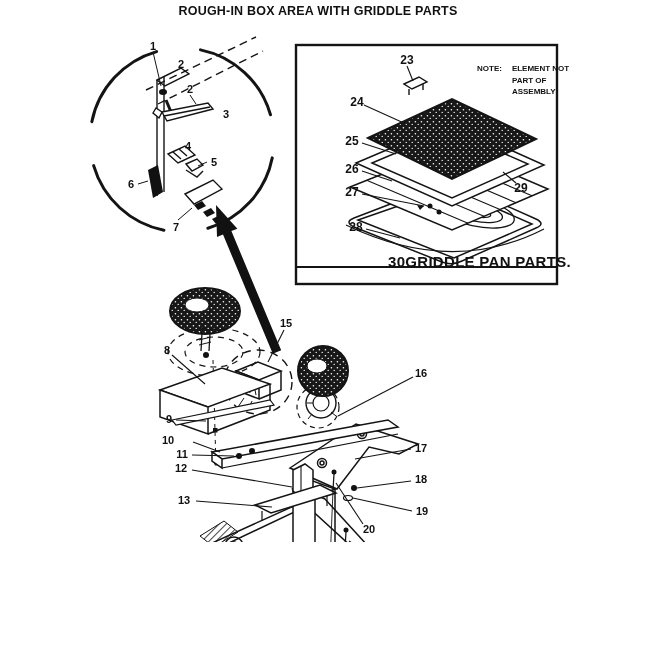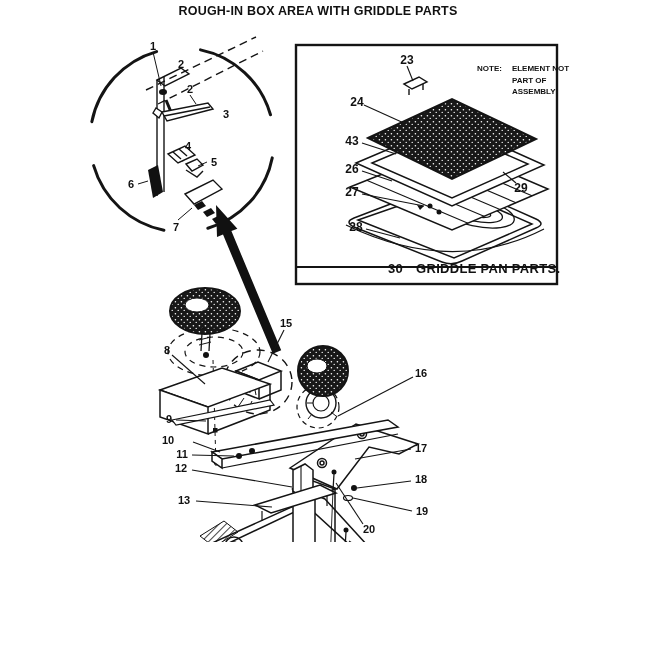--- a/index.html
+++ b/index.html
@@ -9,22 +9,22 @@
   .title{position:absolute;left:318px;top:11px;transform:translate(-50%,-50%);
          font-size:12.5px;font-weight:bold;letter-spacing:.2px;white-space:nowrap;}
   .callout{position:absolute;transform:translate(-50%,-50%);font-weight:bold;
            font-size:11px;line-height:1;white-space:nowrap;}
   .callout.small{font-size:12px;text-align:center;}
   .detail-caption{position:absolute;left:182px;top:260px;transform:translate(-50%,-50%);
            text-align:center;font-size:10px;font-weight:bold;line-height:1.3;white-space:nowrap;}
   .note{position:absolute;left:477px;top:63px;display:flex;gap:10px;
         font-size:8px;font-weight:bold;line-height:1.45;}
   .note-lines{text-align:left;}
-  .pan-caption{position:absolute;left:388px;top:261px;display:flex;gap:13px;
-        font-size:13px;font-weight:bold;white-space:nowrap;letter-spacing:.3px;}
+  .pan-caption{position:absolute;left:388px;top:253px;display:flex;
+        font-size:15px;font-weight:bold;white-space:nowrap;letter-spacing:.3px;}
 </style>
 </head>
 <body>
 
 <div class="stage">
 
 <svg width="650" height="650" viewBox="0 0 650 650">
   <defs>
     <pattern id="stipple" width="6" height="6" patternUnits="userSpaceOnUse">
       <rect width="6" height="6" fill="#181818"></rect>
@@ -297,20 +297,20 @@
       <span class="callout " style="left: 286px; top: 323px;">15</span>
       <span class="callout " style="left: 421px; top: 373px;">16</span>
       <span class="callout " style="left: 421px; top: 448px;">17</span>
       <span class="callout " style="left: 421px; top: 479px;">18</span>
       <span class="callout " style="left: 422px; top: 511px;">19</span>
       <span class="callout " style="left: 369px; top: 529px;">20</span>
       <span class="callout " style="left: 402px; top: 577px;">21</span>
       <span class="callout " style="left: 388px; top: 614px;">22</span>
       <span class="callout small" style="left: 407px; top: 60px;">23</span>
       <span class="callout small" style="left: 357px; top: 102px;">24</span>
-      <span class="callout small" style="left: 352px; top: 141px;">43</span>
+      <span class="callout small" style="left: 352px; top: 141px;">25</span>
       <span class="callout small" style="left: 352px; top: 169px;">26</span>
       <span class="callout small" style="left: 352px; top: 192px;">27</span>
       <span class="callout small" style="left: 356px; top: 227px;">28</span>
       <span class="callout small" style="left: 521px; top: 188px;">29</span>
     </div>
 
 </div>
 
 </body></html>

